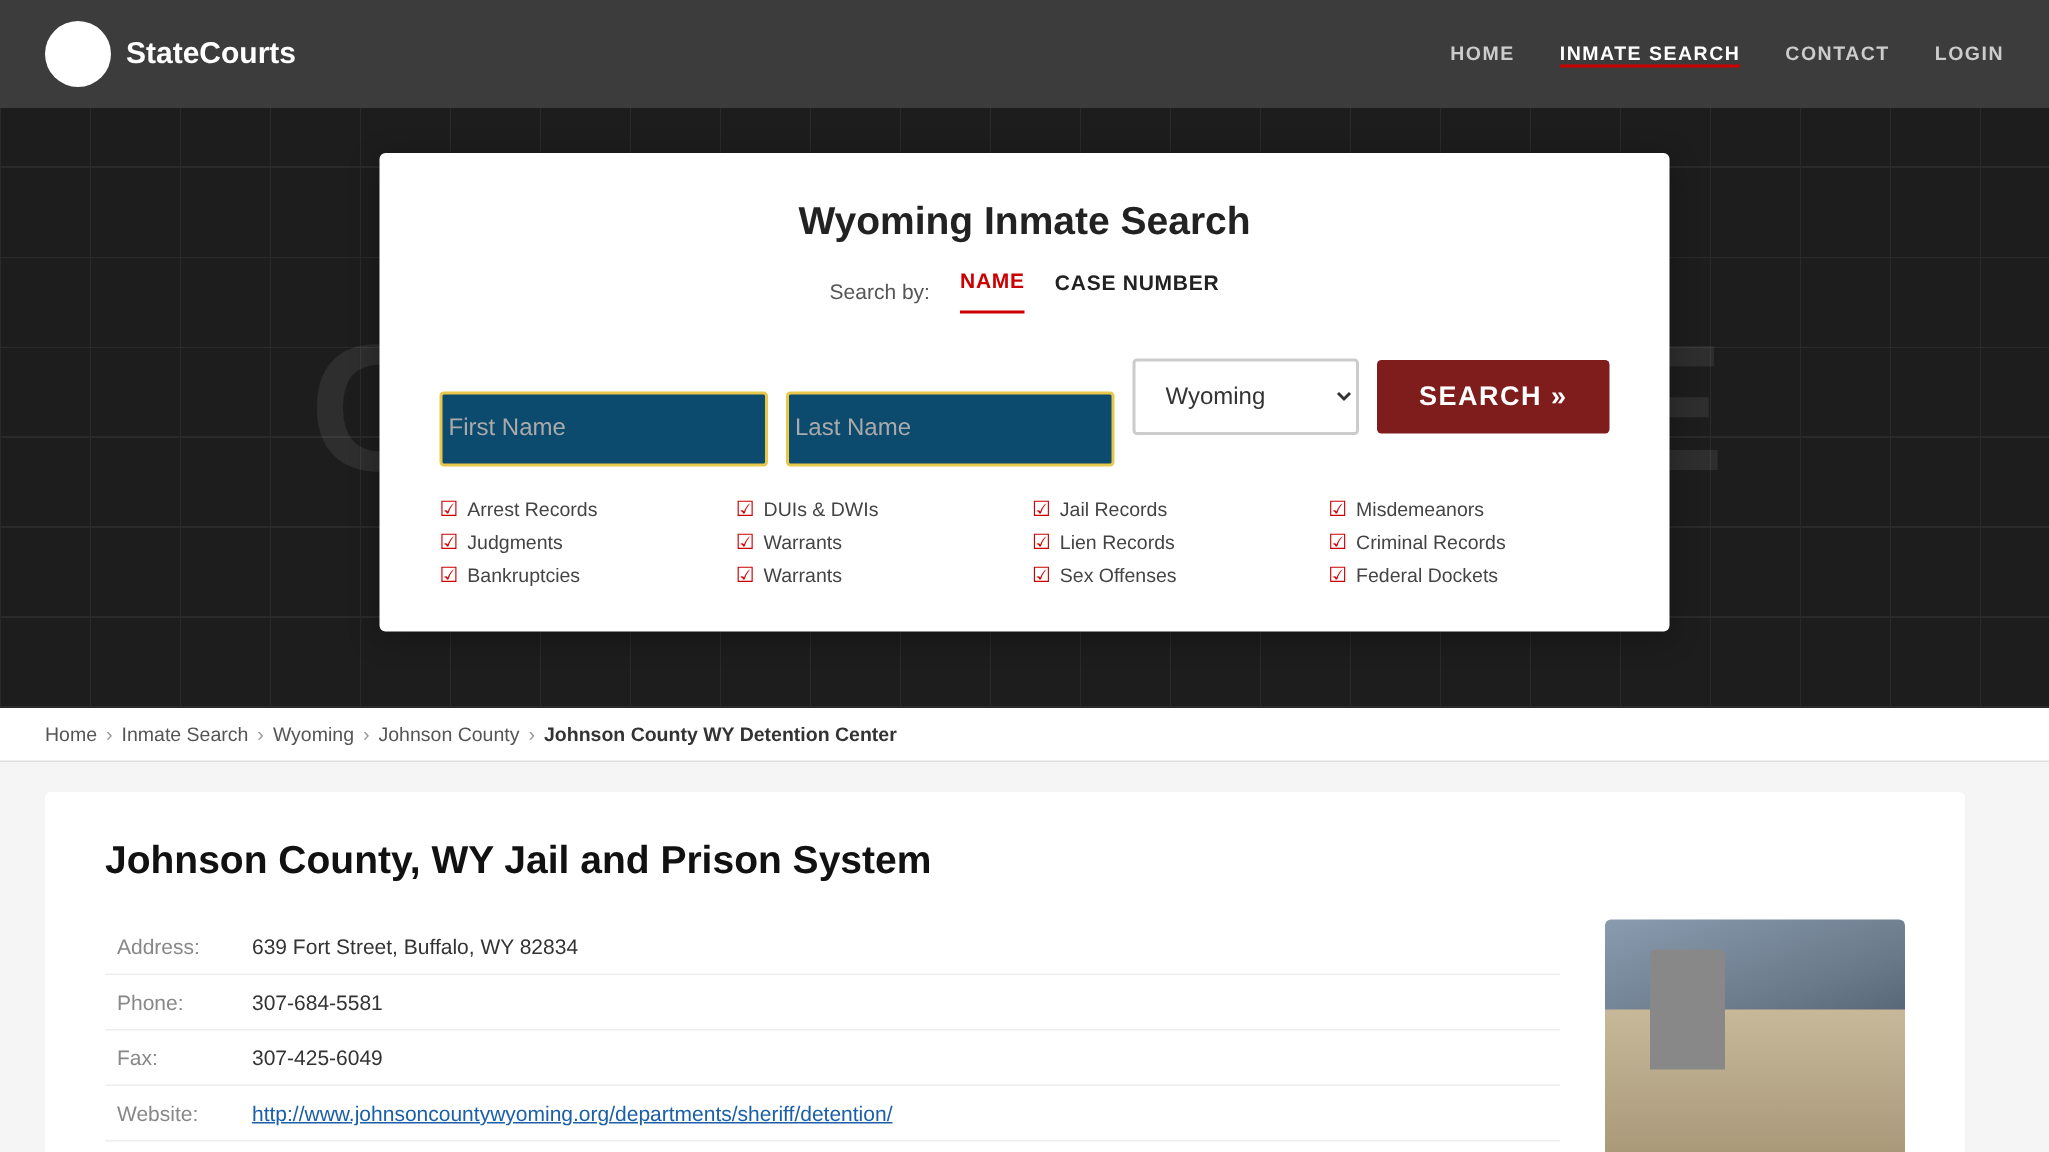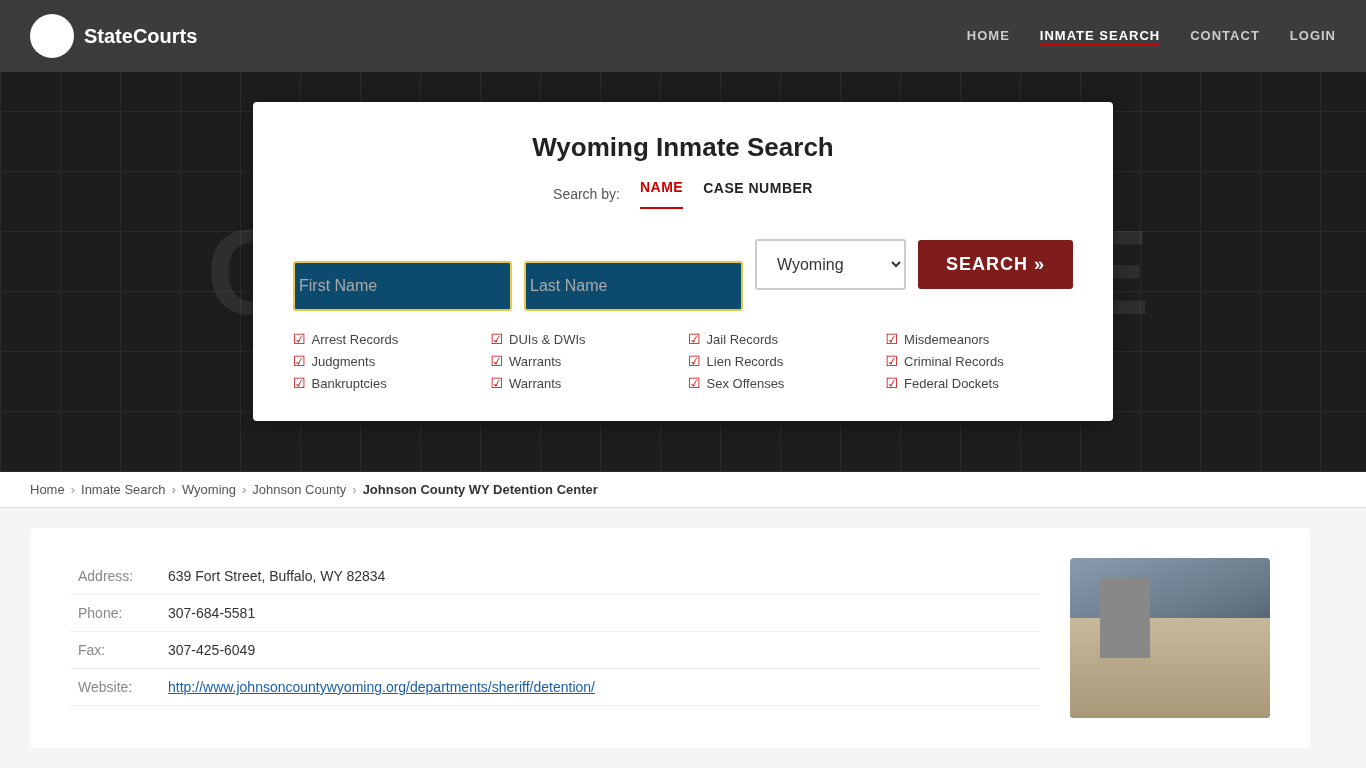--- a/index.html
+++ b/index.html
@@ -387,20 +387,21 @@
   <span class="sep">›</span>
   <a href="#">Wyoming</a>
   <span class="sep">›</span>
   <a href="#">Johnson County</a>
   <span class="sep">›</span>
   <span class="current">Johnson County WY Detention Center</span>
 </div>
 
 <div class="content">
   <div class="content-card">
+    <h2 class="facility-title">Johnson County, WY Jail and Prison System</h2>
 
     <div class="facility-body">
       <div class="facility-info">
         <table class="info-table">
           <tbody>
               <tr>
             <td>Address:</td>
             <td>639 Fort Street, Buffalo, WY 82834</td>
           </tr>
           <tr>

